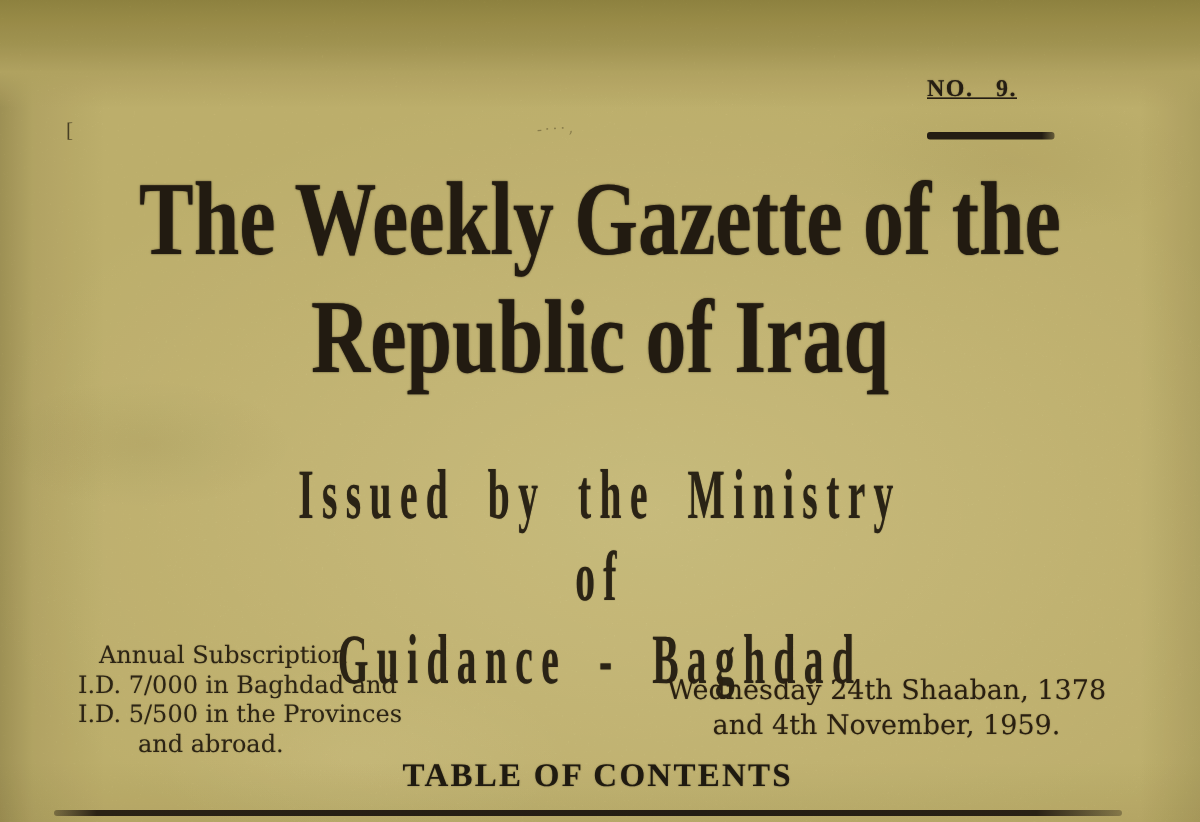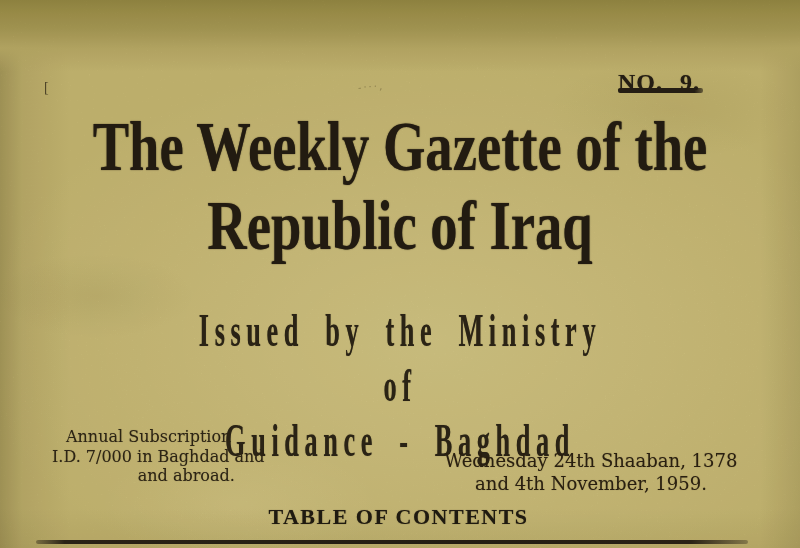--- a/index.html
+++ b/index.html
@@ -36,28 +36,29 @@
     inset: 0;
     opacity: 0.16;
     mix-blend-mode: multiply;
     pointer-events: none;
   }
 
   
   .issue {
     position: absolute;
     left: 618px;
-    top: 69px;
-    font-family: "Liberation Serif", serif;
-    font-weight: bold;
-    font-size: 24px;
+    top: 51px;
+    font-family: "Liberation Serif", serif;
+    font-weight: bold;
+    font-size: 16px;
     letter-spacing: 1px;
     word-spacing: 10px;
     color: #241d13;
     text-shadow: 0 0 1px rgba(36,29,19,0.55);
+    text-decoration: underline;
   }
   .issue-rule {
     position: absolute;
     left: 618px;
     top: 88px;
     width: 85px;
     height: 5px;
     background: linear-gradient(90deg, #241d13 90%, rgba(36,29,19,0.55));
     border-radius: 2px;
   }
@@ -99,21 +100,21 @@
   .subscription {
     position: absolute;
     left: 52px;
     top: 427px;
     font-size: 16px;
     line-height: 19.5px;
     color: #2c2414;
     text-shadow: 0 0 1px rgba(44,36,20,0.30);
   }
   .subscription .l1 { margin-left: 14px; }
-  .subscription .l4 { margin-left: 56px; text-align: center; }
+  .subscription .l4 { margin-left: 40px; }
 
   
   .dateblock {
     position: absolute;
     left: 431px;
     top: 449px;
     width: 320px;
     text-align: center;
     font-size: 18px;
     line-height: 23px;
@@ -192,20 +193,21 @@
   </div>
 
   <div class="subtitle">
     <div>Issued by the Ministry of</div>
     <div>Guidance - Baghdad</div>
   </div>
 
   <div class="subscription">
     <div class="l1">Annual Subscription</div>
     <div class="l2">I.D. 7/000 in Baghdad and</div>
+    <div class="l3">I.D. 5/500 in the Provinces</div>
     <div class="l4">and abroad.</div>
   </div>
 
   <div class="dateblock">
     <div>Wednesday 24th Shaaban, 1378</div>
     <div>and 4th November, 1959.</div>
   </div>
 
   <div class="toc">TABLE OF CONTENTS</div>
 

